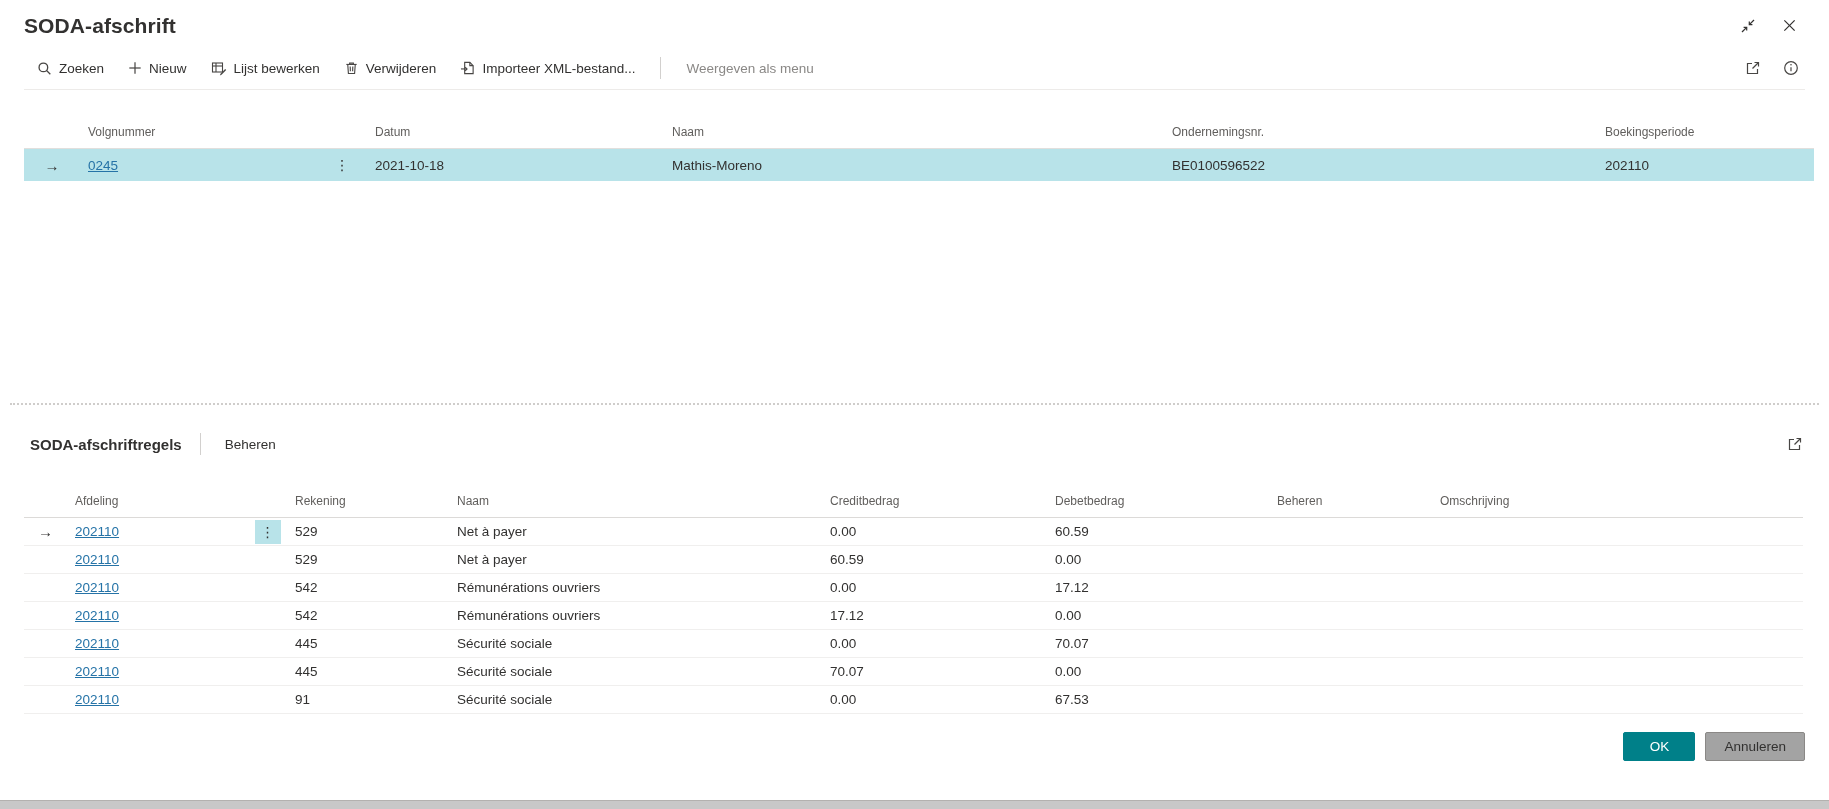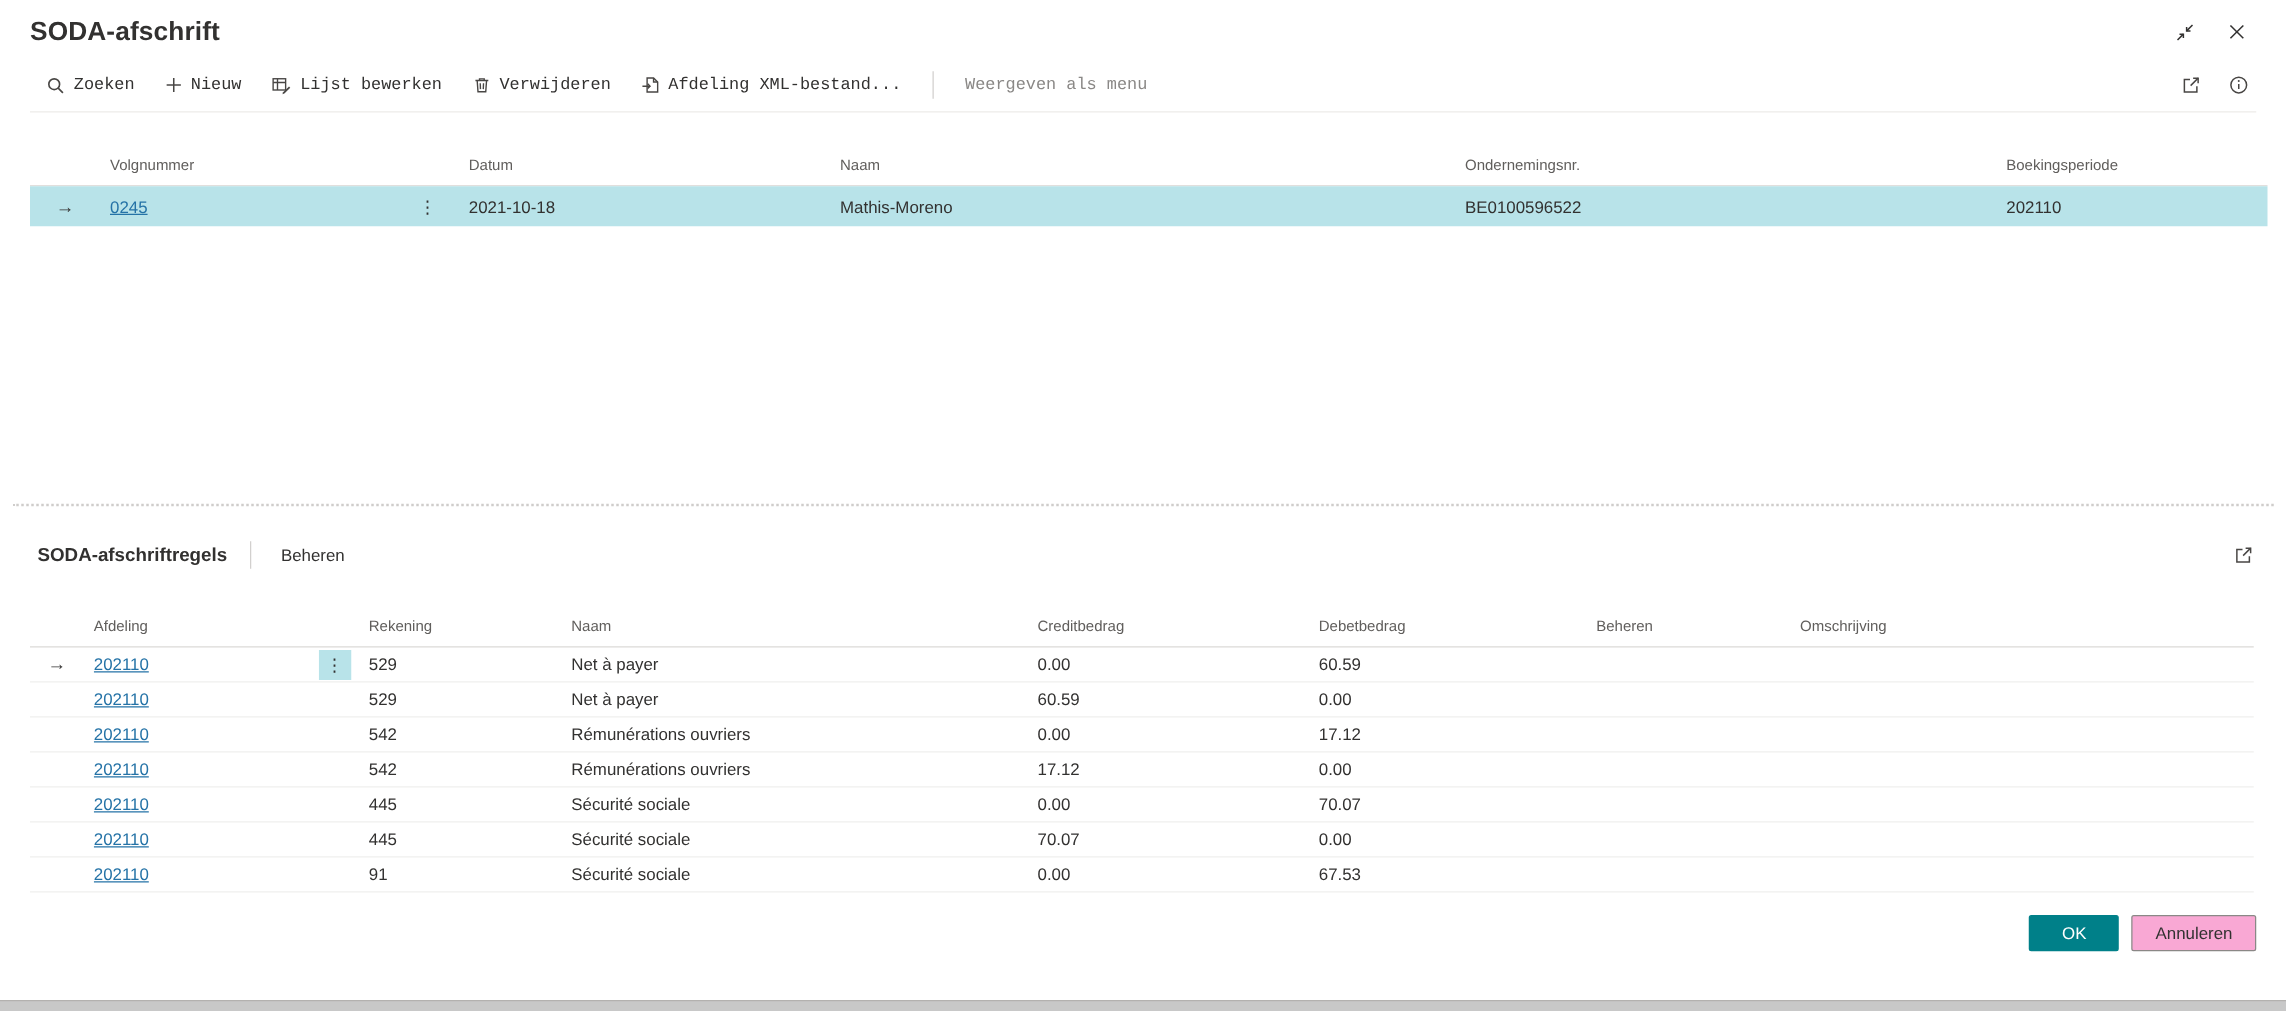--- a/index.html
+++ b/index.html
@@ -16,21 +16,21 @@
   .titlebar h1 { margin:0; font-size:21px; font-weight:700; letter-spacing:.1px; }
   .win-controls { margin-left:auto; display:flex; gap:26px; padding:4px 8px 0 0; color:#323130; }
   .win-controls .icon { display:inline-flex; }
 
   
   .toolbar {
     display:flex; align-items:center; gap:2px;
     margin:8px 24px 0 24px; padding:6px 2px 9px 2px;
     border-bottom:1px solid #edebe9;
   }
-  .tb-btn { display:inline-flex; align-items:center; gap:7px; padding:4px 11px; color:#323130; border-radius:2px;font-family:Liberation Mono, monospace; }
+  .tb-btn { display:inline-flex; align-items:center; gap:7px; padding:4px 11px; color:#323130; border-radius:2px; }
   .tb-btn .icon { display:inline-flex; color:#484644; }
   .tb-btn.disabled { color:#8a8886; cursor:default; }
   .tb-sep { width:1px; height:22px; background:#d2d0ce; margin:0 12px; }
   .tb-right { margin-left:auto; display:flex; gap:22px; padding-right:4px; color:#484644; }
 
   
   .main-table { margin:30px 15px 0 24px; }
   .grid-main { display:grid; grid-template-columns:64px 247px 40px 297px 500px 433px 1fr; }
   .thead > div {
     font-size:12px; color:#605e5c; padding:5px 8px 9px 0; white-space:nowrap;
@@ -57,21 +57,21 @@
   .grid-lines { display:grid; grid-template-columns:51px 180px 40px 162px 373px 225px 222px 163px 1fr; }
   .lines-table .thead { border-bottom:1px solid #dcdad8; }
   .lrow { align-items:center; height:28px; border-bottom:1px solid #f0efee; }
   .lrow .cell { padding-right:8px; white-space:nowrap; overflow:hidden; display:flex; align-items:center; height:100%; }
   .sel-chip { background:var(--selection,#b8e3e9); height:24px; margin:2px 6px 2px 0; display:flex; align-items:center; justify-content:center; }
 
   
   .footer { display:flex; justify-content:flex-end; gap:10px; margin:18px 24px 0 0; }
   .btn { border-radius:2px; padding:6px 18px; min-width:72px; font-size:13.5px; }
   .btn-primary { background:var(--accent,#008089); color:#fff; border:1px solid var(--accent,#008089); font-weight:400; }
-  .btn-secondary { background:#f9a8d4; color:#323130; border:1px solid #8a8886; }
+  .btn-secondary { background:#a3a3a3; color:#323130; border:1px solid #8a8886; }
 
   .bottom-strip { position:absolute; left:0; right:0; bottom:0; height:9px; background:#c8c8c8; border-top:1px solid #b3b1af; }
 
   svg { display:block; }
 </style>
 </head>
 <body>
 
 <div class="dialog">
 
@@ -139,21 +139,21 @@
     </button>
     <button class="tb-btn">
       <span class="icon">
         <svg width="15" height="16" viewBox="0 0 16 16" fill="none" stroke="currentColor" stroke-width="1.2">
           <path d="M5 2 h5.5 L14 5.5 V14 H5 z"></path>
             <path d="M10.5 2 V5.5 H14"></path>
           <path d="M1 9 h6.5"></path>
             <path d="M5.5 7 L7.5 9 L5.5 11"></path>
         </svg>
       </span>
-      <span>Afdeling XML-bestand...</span>
+      <span>Importeer XML-bestand...</span>
     </button>
     <span class="tb-sep"></span>
     <button class="tb-btn disabled">
       <span>Weergeven als menu</span>
     </button>
     <div class="tb-right">
       <span class="icon">
         <svg width="16" height="16" viewBox="0 0 16 16" fill="none" stroke="currentColor" stroke-width="1.2">
           <path d="M7 3.5 H2.5 V13.5 H12.5 V9"></path>
             <path d="M9.5 2.5 H13.5 V6.5"></path>

